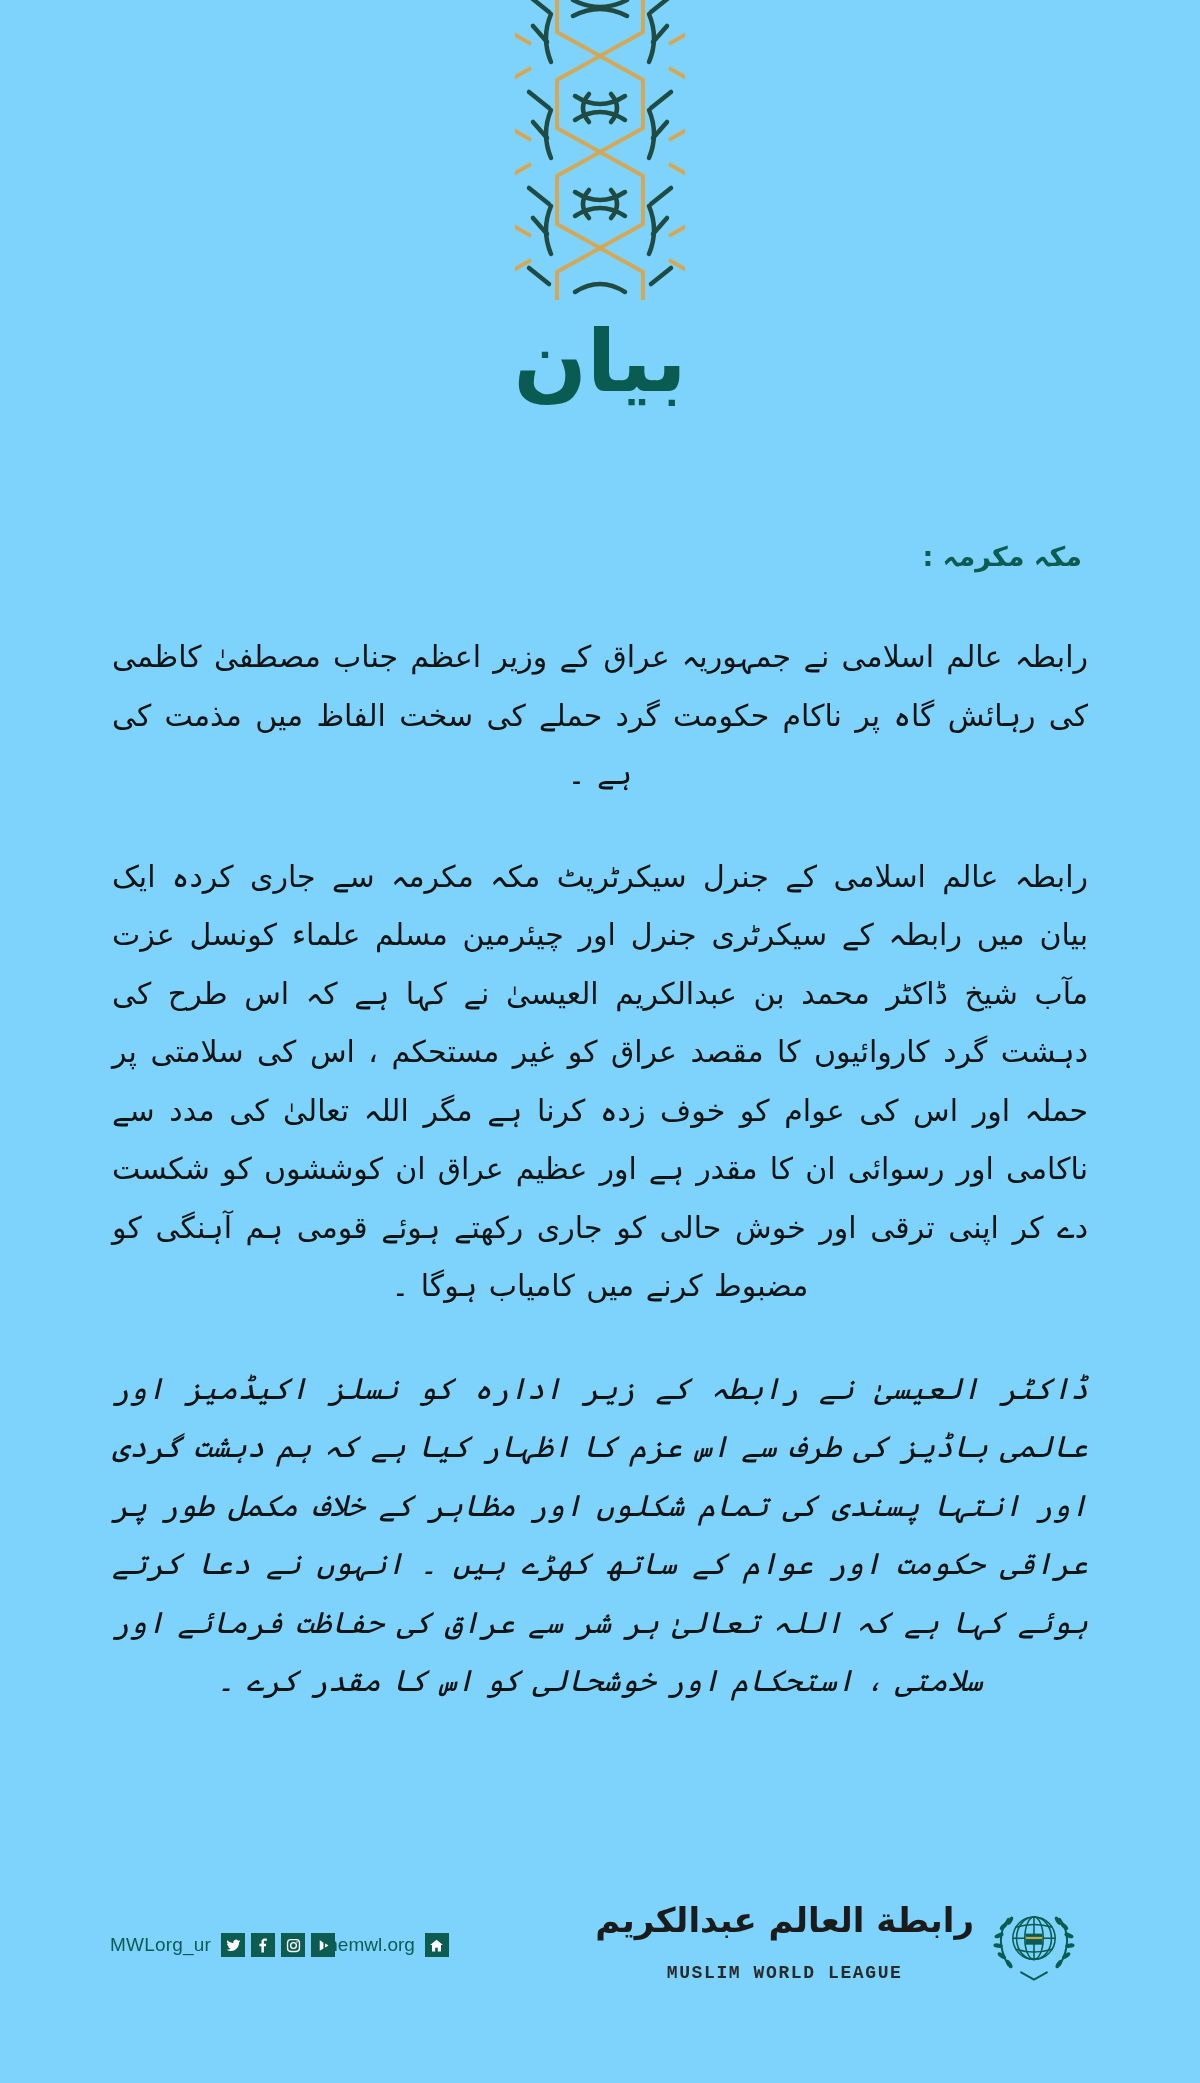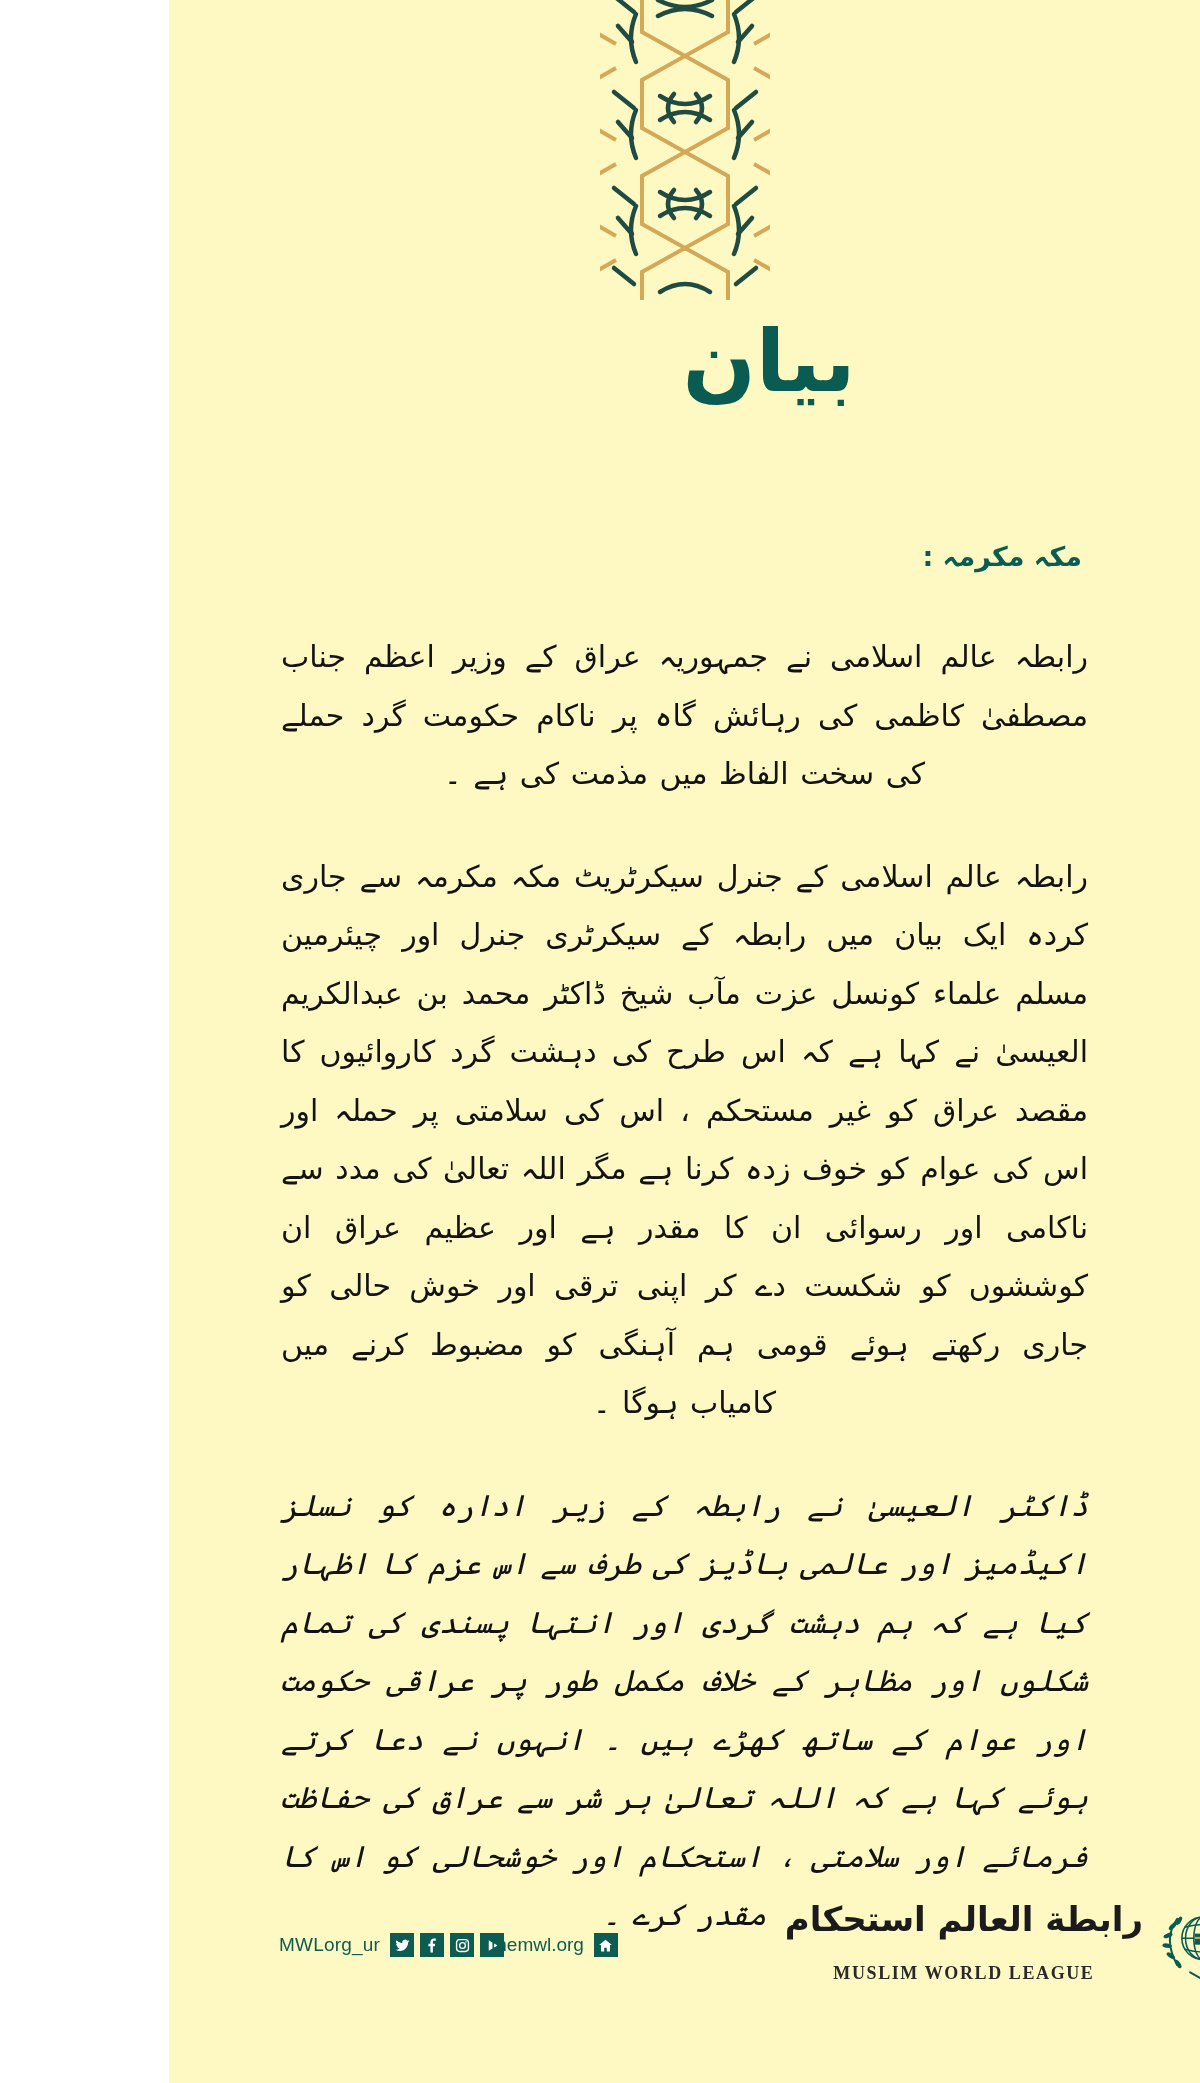--- a/index.html
+++ b/index.html
@@ -11,23 +11,23 @@
   body {
     width: 1200px;
     height: 2083px;
     position: relative;
     overflow: hidden;
     font-family: "Liberation Sans", sans-serif;
   }
 
   .page {
     position: relative;
-    width: 1031px;
+    width: 1200px;
     height: 2083px;
-    background: #fef9c3;
+    background: #7dd3fc;
   }
 
   
   .ornament-band {
     position: absolute;
     left: 50%;
     transform: translateX(-50%);
     top: 0;
     width: 170px;
     height: 300px;
@@ -161,21 +161,21 @@
   .logo-ar {
     font-family: "DejaVu Sans", "Liberation Sans", sans-serif;
     font-size: 34px;
     color: #1b1b1b;
     direction: rtl;
     line-height: 1.25;
     white-space: nowrap;
     font-weight: 600;
   }
   .logo-en {
-    font-family: Liberation Serif, serif;
+    font-family: Liberation Mono, monospace;
     font-size: 18px;
     letter-spacing: 1.6px;
     color: #2a2a2a;
     margin-top: 22px;
     white-space: nowrap;
     font-weight: 700;
   }
   .emblem { width: 92px; height: 92px; flex: 0 0 auto; }
   .emblem svg { display:block; width:92px; height:92px; }
 </style>
@@ -324,21 +324,21 @@
       <span class="site-url">themwl.org</span>
       <span class="sicon">
         <svg width="15" height="15" viewBox="0 0 24 24" fill="#ffffff">
           <path d="M12 2.6 1.8 11.2h3v10.2h5.1v-6h4.2v6h5.1V11.2h3z"></path>
         </svg>
       </span>
     </div>
 
     <div class="logo-block">
       <div class="logo-text-col">
-        <div class="logo-ar">رابطة العالم استحکام</div>
+        <div class="logo-ar">رابطة العالم عبدالکریم</div>
         <div class="logo-en">MUSLIM WORLD LEAGUE</div>
       </div>
       <div class="emblem">
         <svg viewBox="0 0 100 100" xmlns="http://www.w3.org/2000/svg">
           <g stroke="#0b5c50" fill="none" stroke-width="1.7">
 
             <circle cx="50" cy="47" r="23"></circle>
             <ellipse cx="50" cy="47" rx="10" ry="23"></ellipse>
             <ellipse cx="50" cy="47" rx="19" ry="23"></ellipse>
             <line x1="27" y1="47" x2="73" y2="47"></line>

